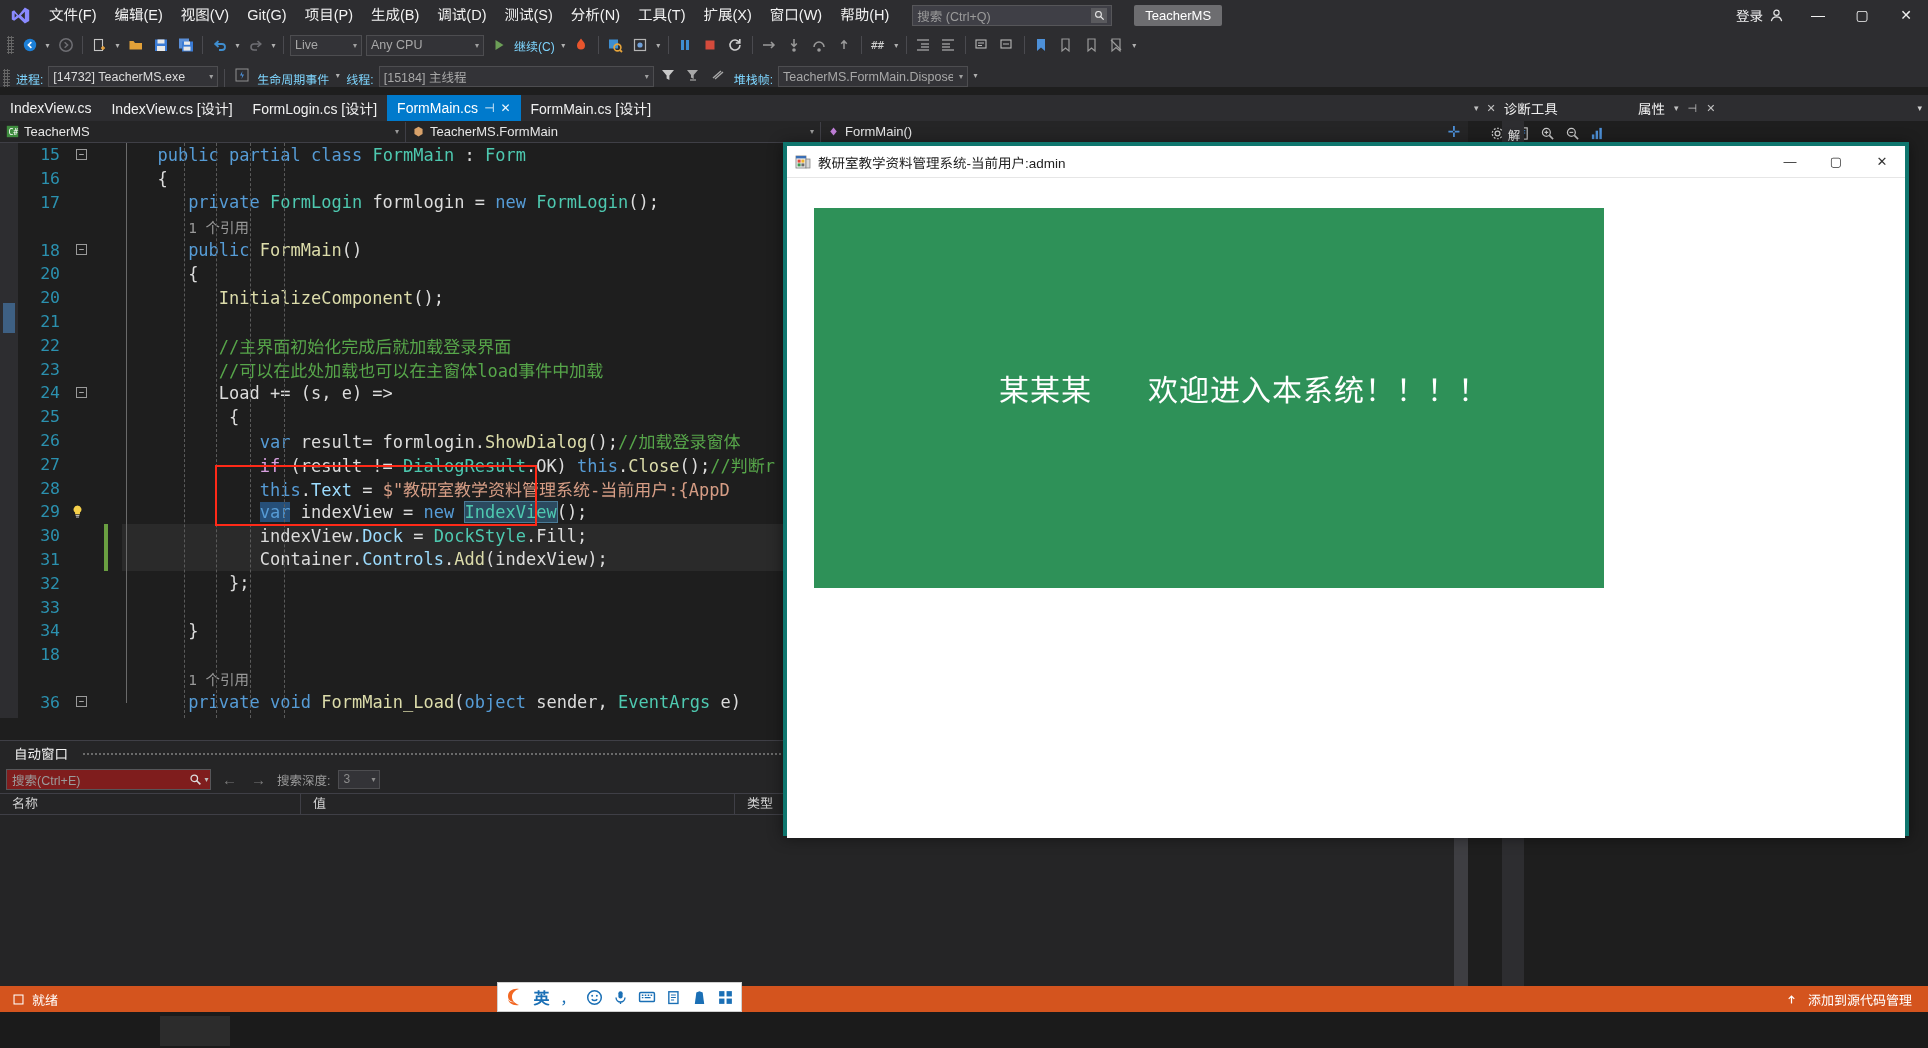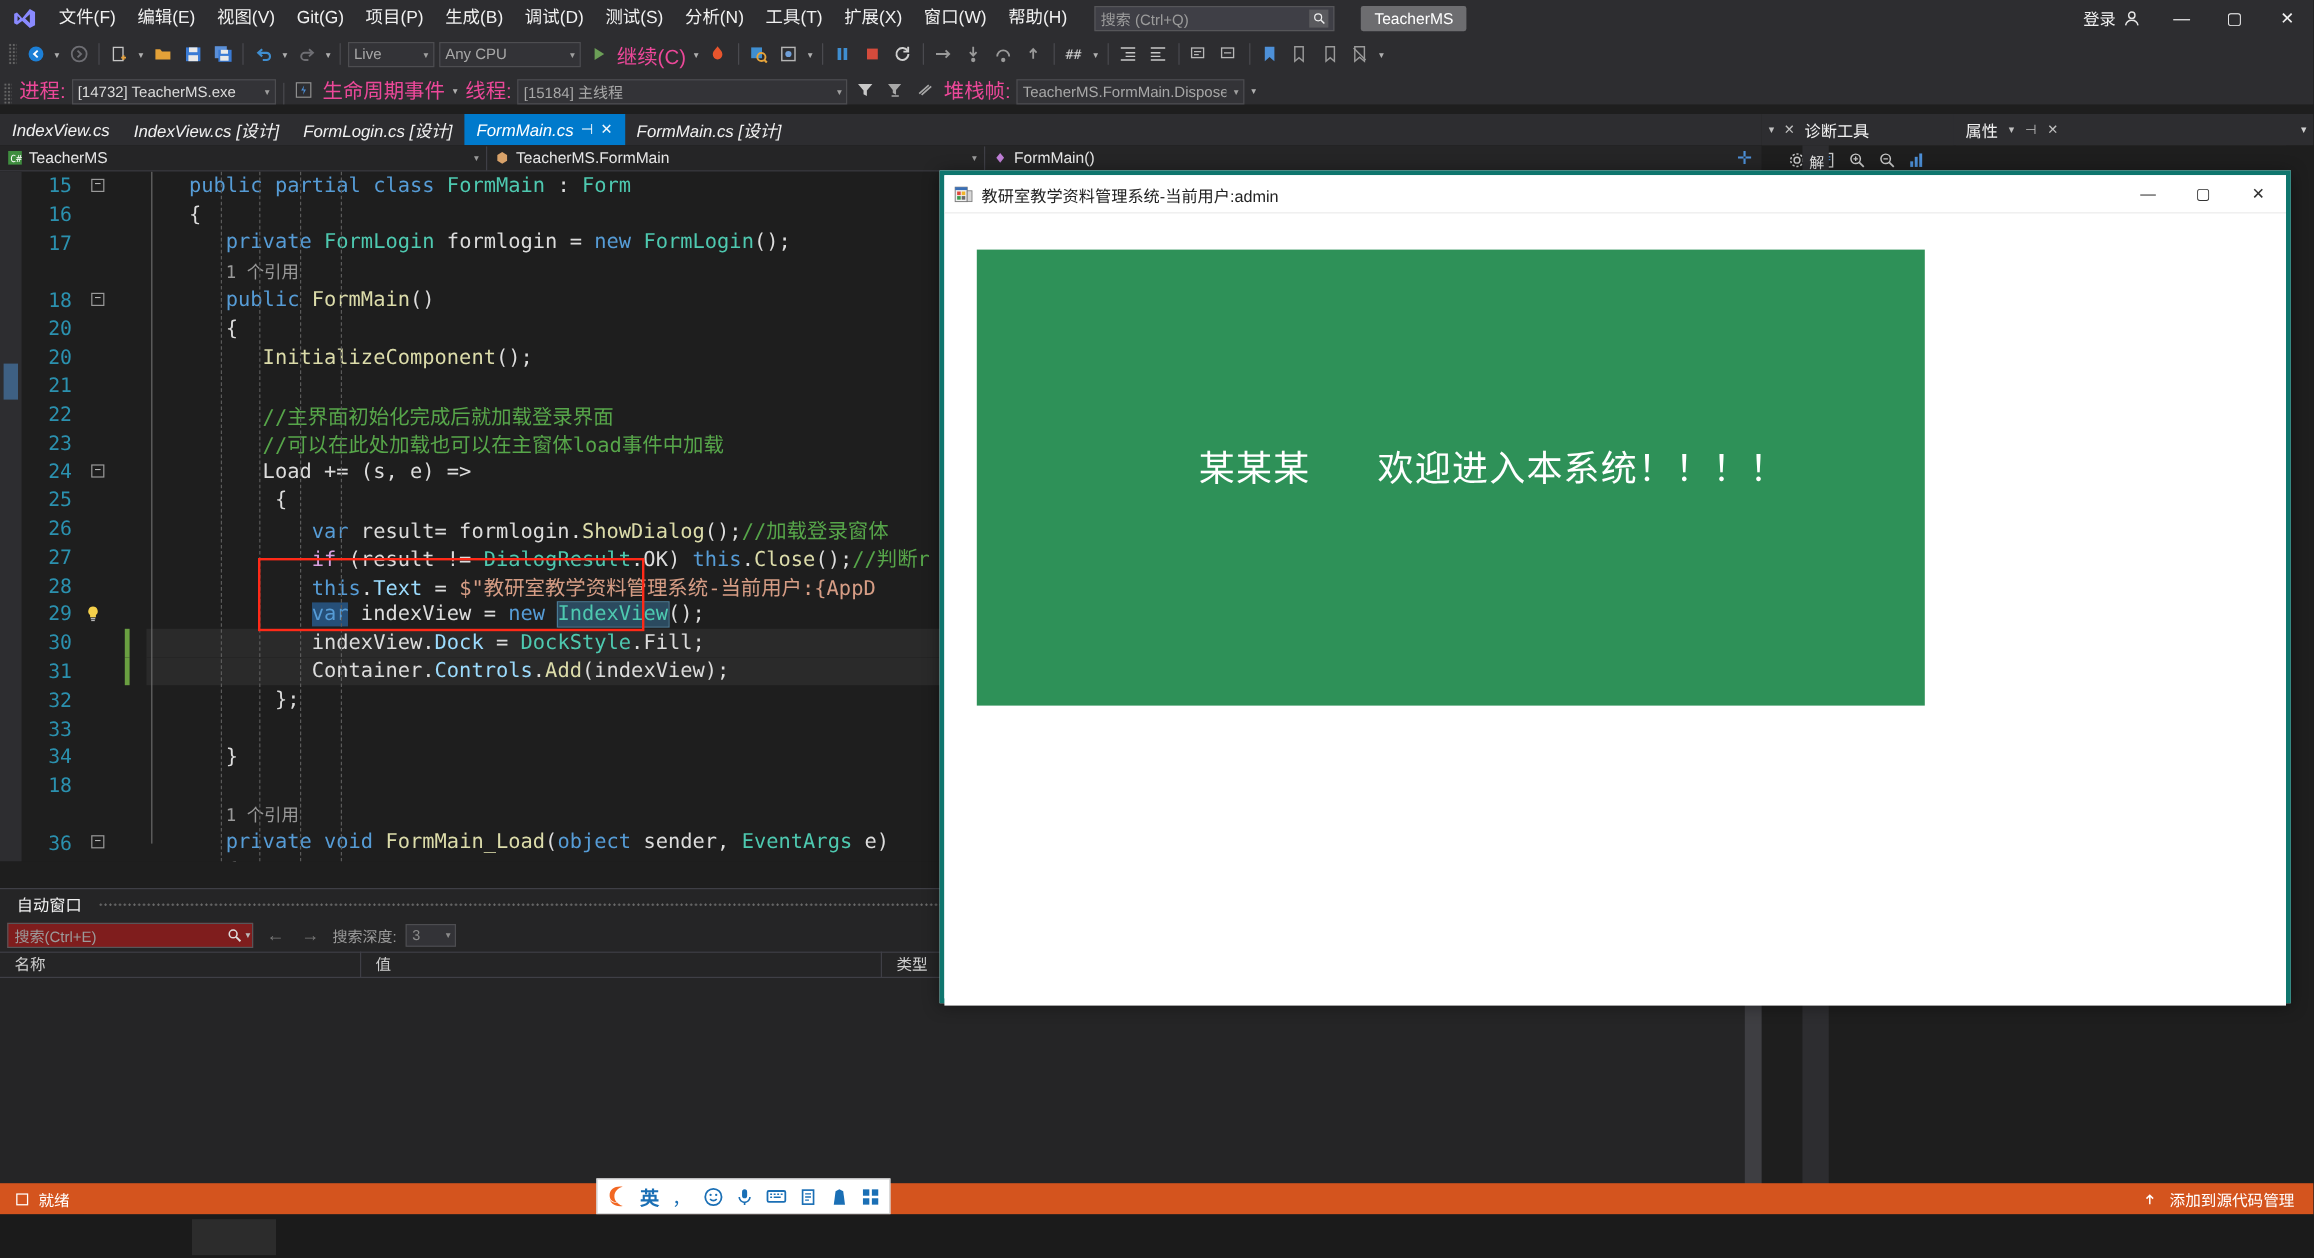--- a/index.html
+++ b/index.html
@@ -59,36 +59,36 @@
   .tbtn { width: 25px; height: 24px; display:flex;align-items:center;justify-content:center; position: relative; }
   .tbtn svg { width: 16px; height: 16px; }
   .tcaret { width: 11px; height: 24px; display:flex;align-items:center;justify-content:center; color:#b0b0b0; font-size: 8px; }
   .tsep { width: 1px; height: 18px; background: #4a4a4f; margin: 0 4px; }
   .tcombo {
     height: 21px; background: #333337; border: 1px solid #4d4d50; color: #a8a8a8;
     display: flex; align-items: center; padding: 0 4px; font-size: 12.5px; margin: 0 2px;
   }
   .tcombo .cv { flex:1; white-space:nowrap; overflow:hidden; }
   .tcombo .ca { color: #a0a0a0; font-size: 8px; margin-left: 6px; }
-  .tlabel { font-size: 17px; color: #ec4899; padding: 0 3px; white-space: nowrap; }
+  .tlabel { font-size: 12px; color: #7dd3fc; padding: 0 3px; white-space: nowrap; }
 
   
   .toolbar2 {
     position: absolute; top: 60px; left: 0; width: 1928px; height: 27px;
     background: #2d2d30; display: flex; align-items: flex-end; padding-left: 0;
   }
 
   
   .tabstrip {
     position: absolute; top: 95px; left: 0; width: 1468px; height: 26px;
     background: #2d2d30; display: flex; align-items: flex-end;
   }
   .tab {
     height: 26px; display: flex; align-items: center; gap: 6px;
-    padding: 0 10px; font-size: 14px; color: #f1f1f1; white-space: nowrap; font-style: italic;
+    padding: 0 10px; font-size: 14px; color: #f1f1f1; white-space: nowrap;
   }
   .tab.active { background: #007acc; color: #ffffff; }
   .tab .pin, .tab .x { font-size: 12px; opacity: .95; }
   .tabstrip-right {
     position: absolute; top: 95px; left: 1468px; width: 460px; height: 26px;
     background: #2d2d30; display: flex; align-items: center; justify-content: flex-end;
     padding-right: 6px; gap: 10px; color: #d0d0d0; font-size: 11px;
   }
 
   

